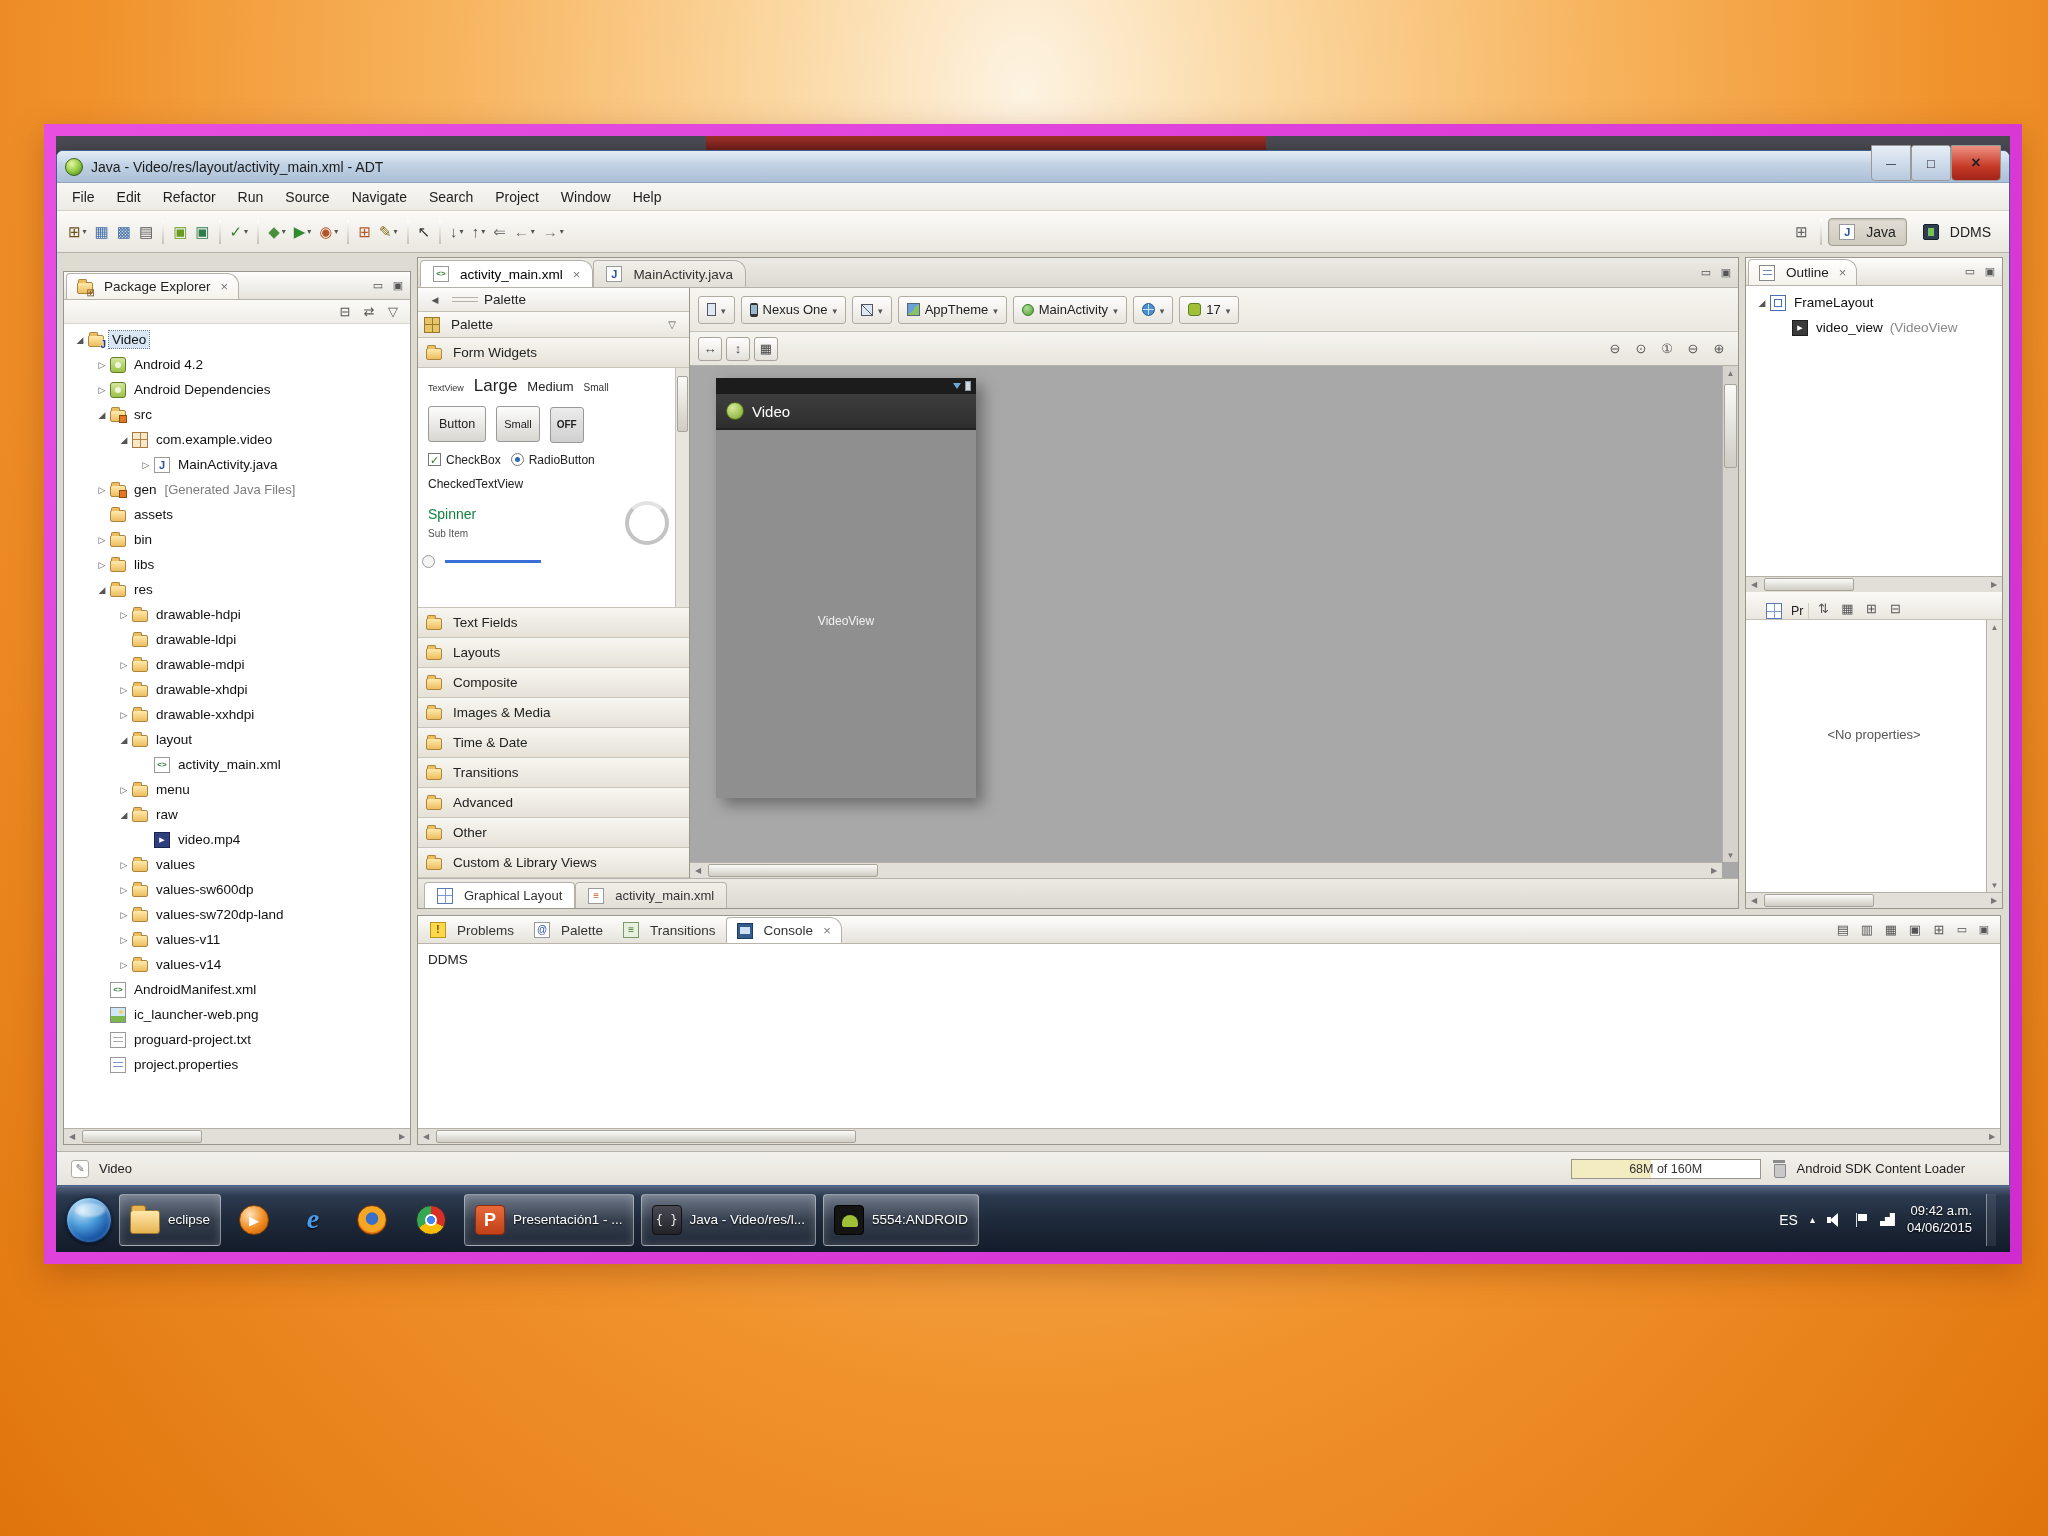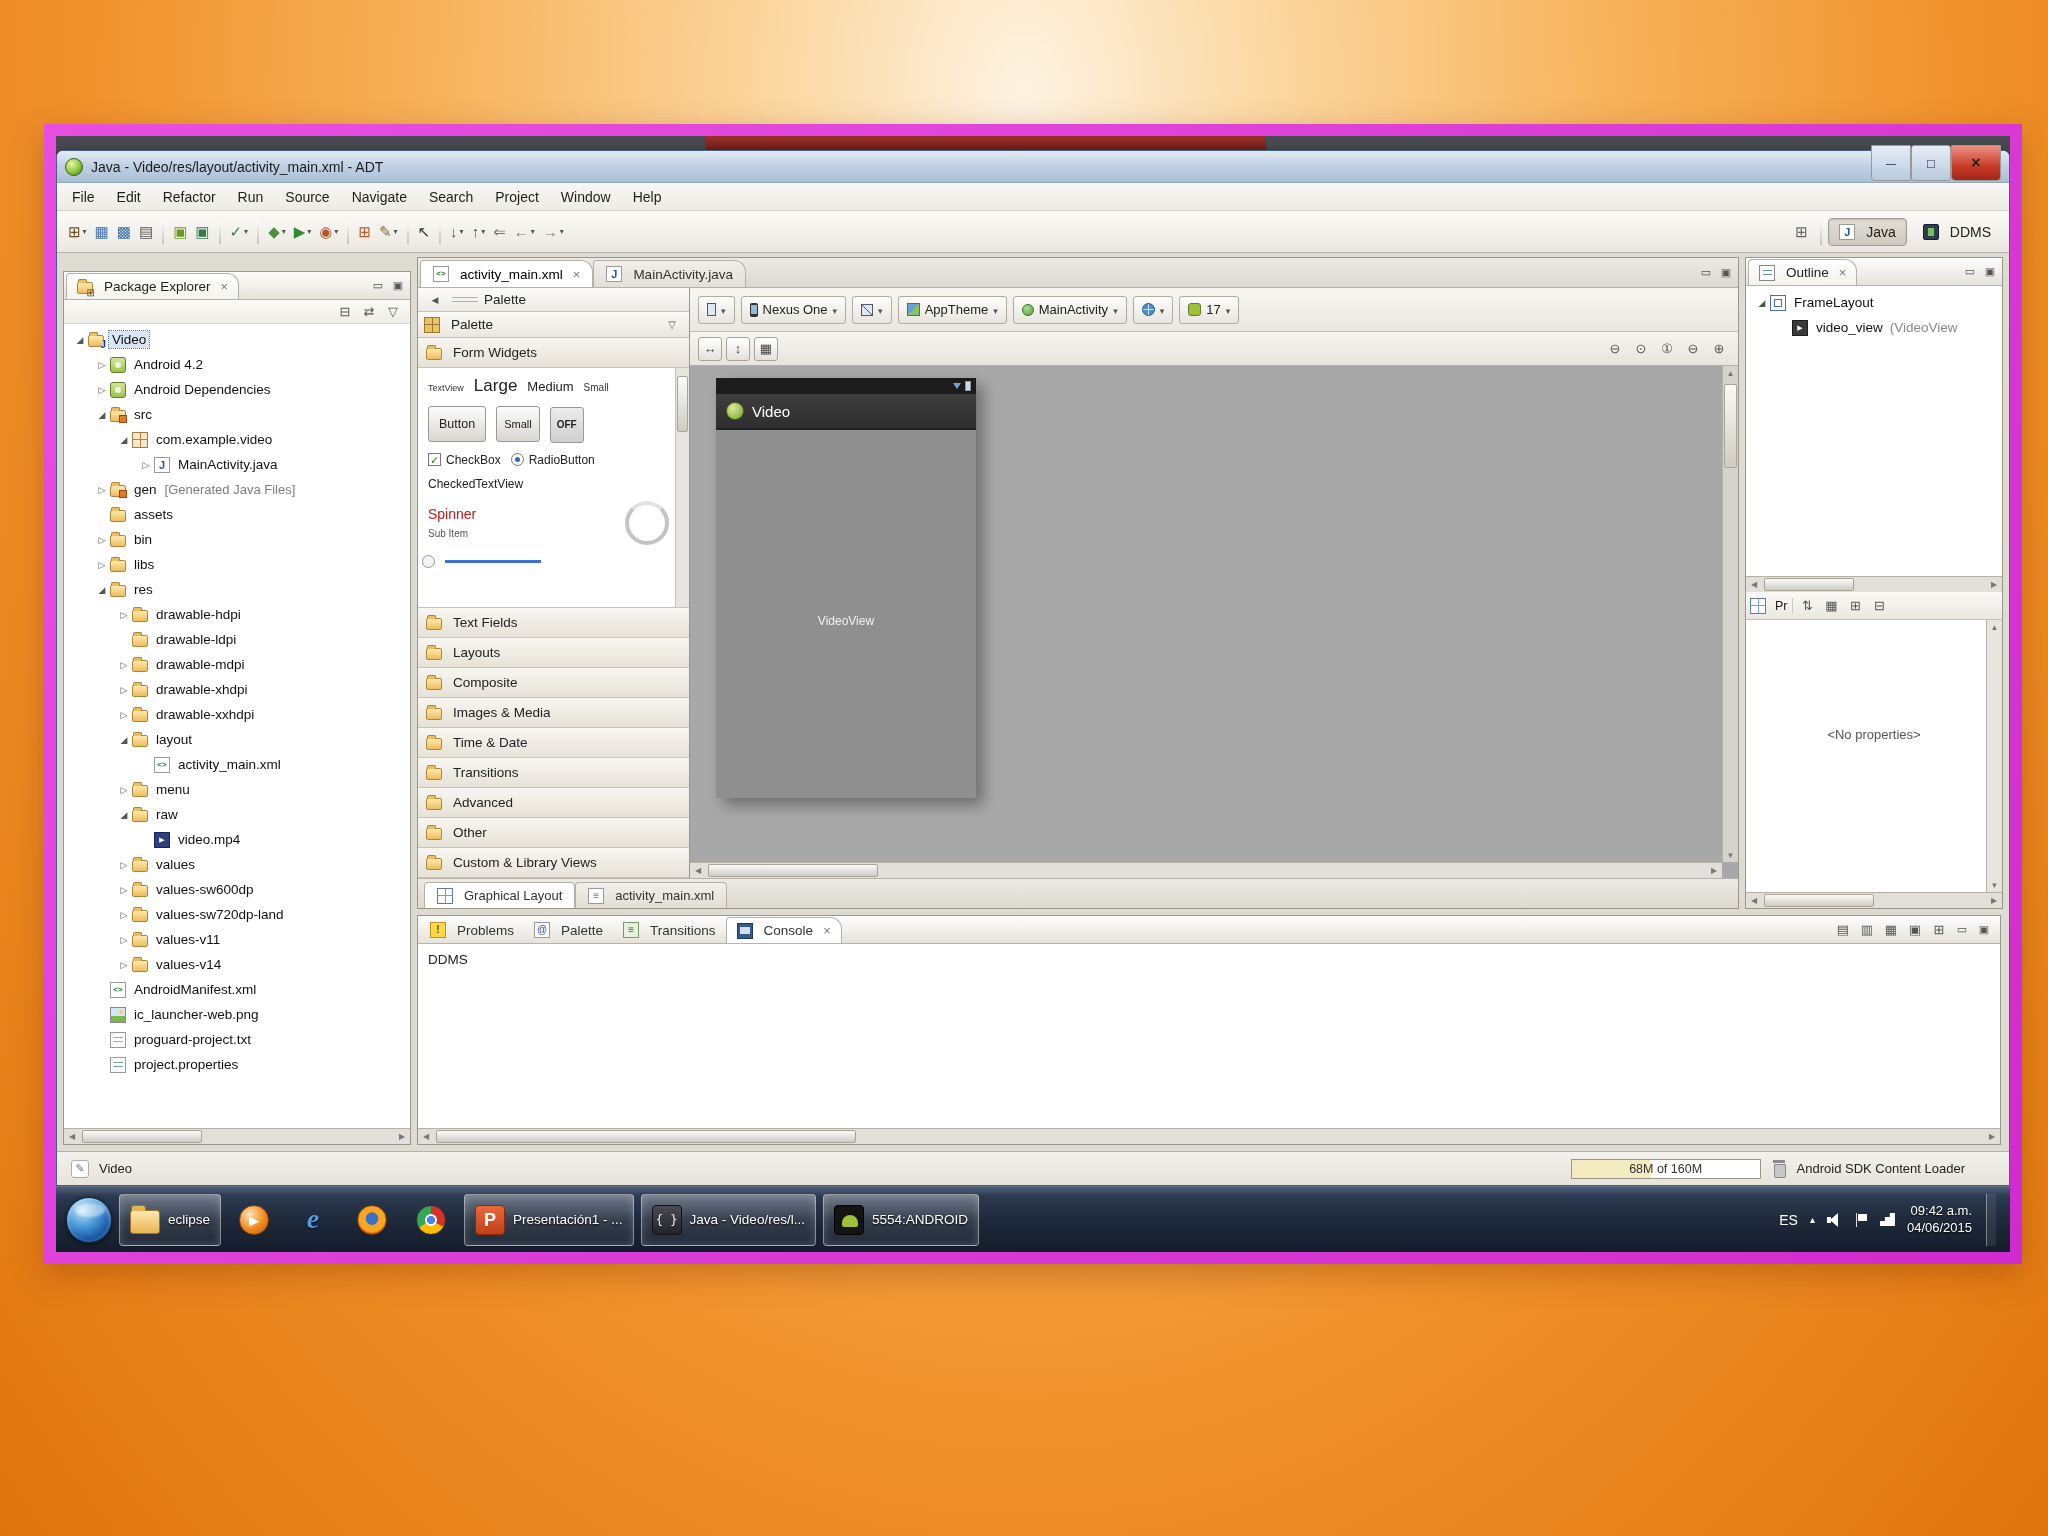--- a/index.html
+++ b/index.html
@@ -143,21 +143,21 @@
   .wbtn{background:linear-gradient(#fdfdfd,#d8d6d0);border:1px solid #999;border-radius:3px;padding:3px 10px;font-size:12.5px;color:#222}
   .wbtn.sm{padding:2px 7px;font-size:11px}
   .wbtn.off{padding:2px 6px;font-size:10px;font-weight:bold;background:linear-gradient(#ececec,#cfcfcf)}
   .wcheck{display:inline-flex;align-items:center;gap:5px;font-size:12px;color:#222}
   .cbox{width:13px;height:13px;border:1px solid #777;background:#fff;position:relative}
   .cbox::after{content:"✓";position:absolute;inset:0;text-align:center;line-height:12px;font-size:11px;color:#2a7a2a}
   .rad{width:13px;height:13px;border:1px solid #777;border-radius:50%;background:#fff;position:relative}
   .rad::after{content:"";position:absolute;inset:3px;border-radius:50%;background:#2a6db5}
   .ctv{font-size:12px;color:#222}
   .sprow{align-items:center;justify-content:space-between;margin-top:2px}
-  .spn{font-size:14px;color:#b91c1c}
+  .spn{font-size:14px;color:#15803d}
   .sub{font-size:10px;color:#555;margin-top:6px}
   .pring{width:44px;height:44px;border-radius:50%;border:4px solid #c4c4c4;border-top-color:#e2e2e2;flex:none}
   .seekrow{align-items:center;margin-top:8px}
   .seekc{width:13px;height:13px;border:1px solid #999;border-radius:50%;background:#f4f4f4;margin-left:-6px}
   .pline{width:96px;height:3px;background:#3a6fd8}
   .pal-vsb{position:absolute;top:0;right:0;bottom:0;width:14px;background:#e8e5de;border-left:1px solid #c5c1b8}
   .pal-vsb .sbthumb{left:1px;right:1px;top:8px;height:56px}
 
   
   .canvas-col{flex:1;display:flex;flex-direction:column;background:#f0eee8;min-width:0}
@@ -194,21 +194,21 @@
 
   .btabs{position:absolute;left:0;right:0;bottom:0;height:30px;background:linear-gradient(#eceae4,#dcd9d0);border-top:1px solid #b5b1a8;display:flex;align-items:stretch;padding:0 6px}
   .btab{display:flex;align-items:center;gap:6px;padding:0 12px;font-size:13px;color:#333;margin-top:3px;border:1px solid #b5b1a8;border-bottom:none;border-radius:4px 4px 0 0;background:linear-gradient(#f1efe9,#e2dfd6)}
   .btab.active{background:#fff}
 
   
   .outline{left:1688px;top:4px;width:258px;height:652px}
   .otree{position:absolute;top:28px;left:0;right:0;height:290px;background:#fff;padding-top:4px;overflow:hidden}
   .ttype{color:#888;margin-left:4px}
   .o-hsb{left:0;right:0;top:318px}
-  .props-tools{position:absolute;top:334px;left:0;right:0;height:28px;background:linear-gradient(#fbfaf7,#eae7df);border-bottom:1px solid #c5c1b8;display:flex;align-items:center;gap:2px;padding:0 4px;font-size:12px;color:#333}
+  .props-tools{position:absolute;top:334px;left:0;right:0;height:28px;background:linear-gradient(#fbfaf7,#eae7df);border-bottom:1px solid #c5c1b8;display:flex;align-items:flex-end;gap:2px;padding:0 20px;font-size:12px;color:#333}
   .props-label{font-size:12.5px;color:#222;display:flex;align-items:center;gap:4px;padding-right:4px;border-right:1px solid #d0ccc2;margin-right:2px}
   .props{position:absolute;top:362px;left:0;right:0;bottom:16px;background:#fff}
   .noprops{position:absolute;left:50%;top:42%;transform:translate(-50%,-50%);font-size:13px;color:#555;white-space:nowrap}
   .props-vsb{right:0;top:362px;bottom:16px;background:#e8e5de}
   .o-hsb2{left:0;right:0;bottom:0}
 
   
   .console{left:360px;top:662px;right:8px;bottom:6px}
   .ctab{display:flex;align-items:center;gap:6px;padding:0 10px;font-size:13.5px;color:#333;margin-top:1px;border-radius:4px 12px 0 0}
   .ctab.active{background:#fff;border:1px solid #b5b1a8;border-bottom:none}

